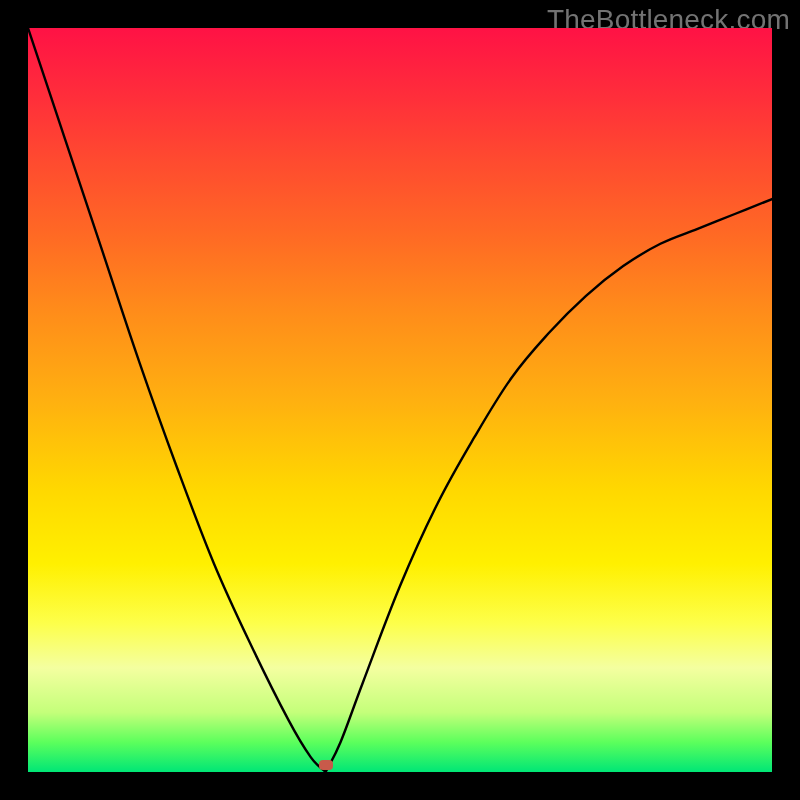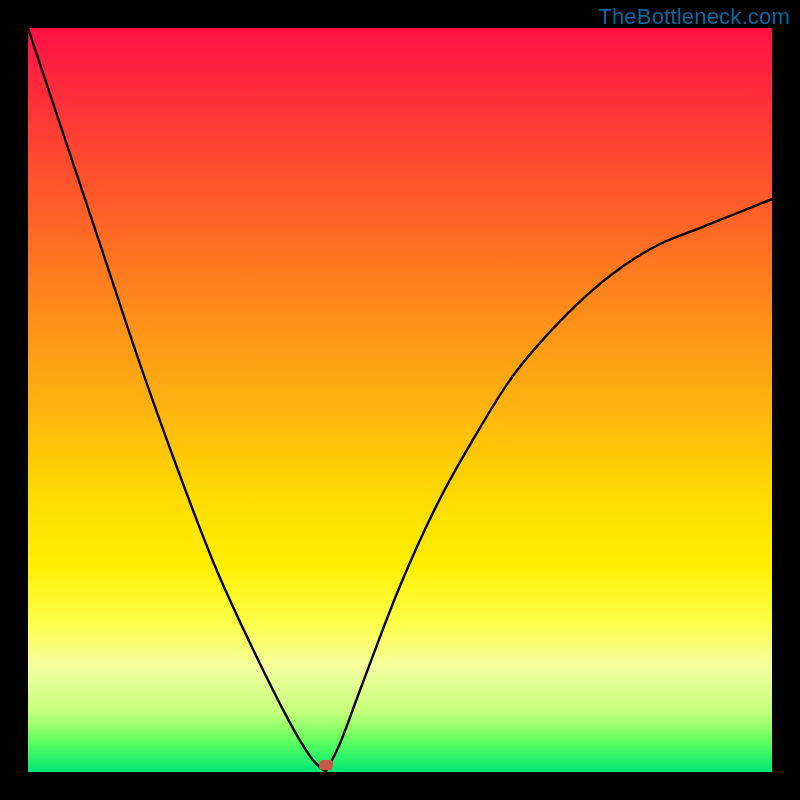--- a/index.html
+++ b/index.html
@@ -38,22 +38,22 @@
       #f4ffa0 86%,
       #c4ff7a 92%,
       #5cff5c 96%,
       #00e676 100%
     );
   }
   .wm {
     position: absolute;
     top: 4px;
     right: 10px;
-    color: #0369a1;
-    font-size: 22px;
+    color: #737373;
+    font-size: 28px;
     font-weight: 500;
     letter-spacing: 0.2px;
     user-select: none;
   }
   svg.curve {
     position: absolute;
     left: 0;
     top: 0;
     width: 744px;
     height: 744px;

